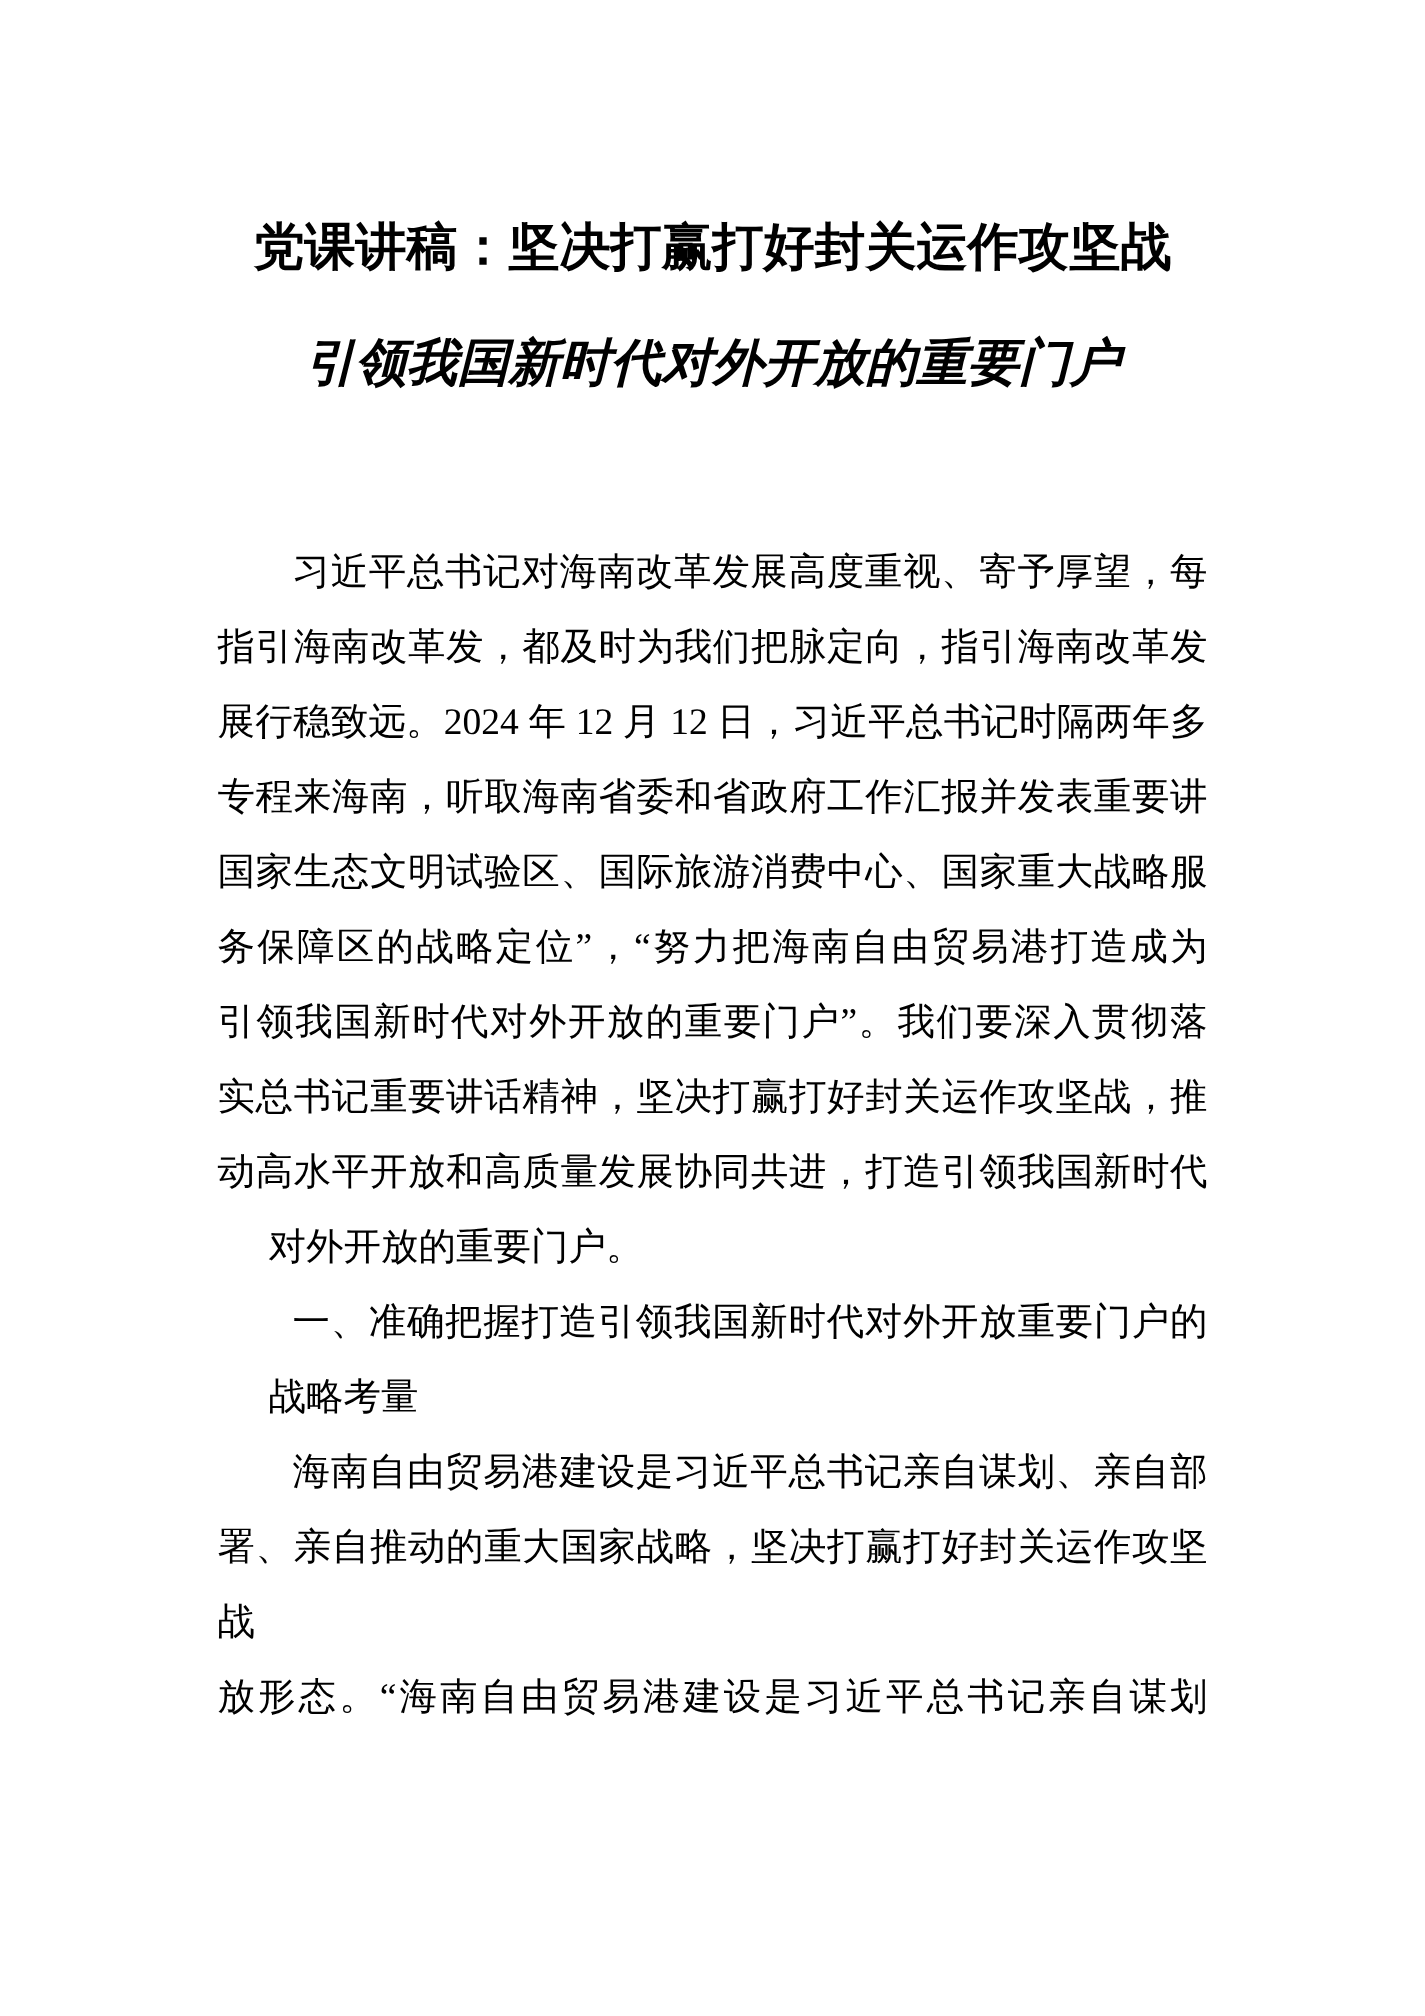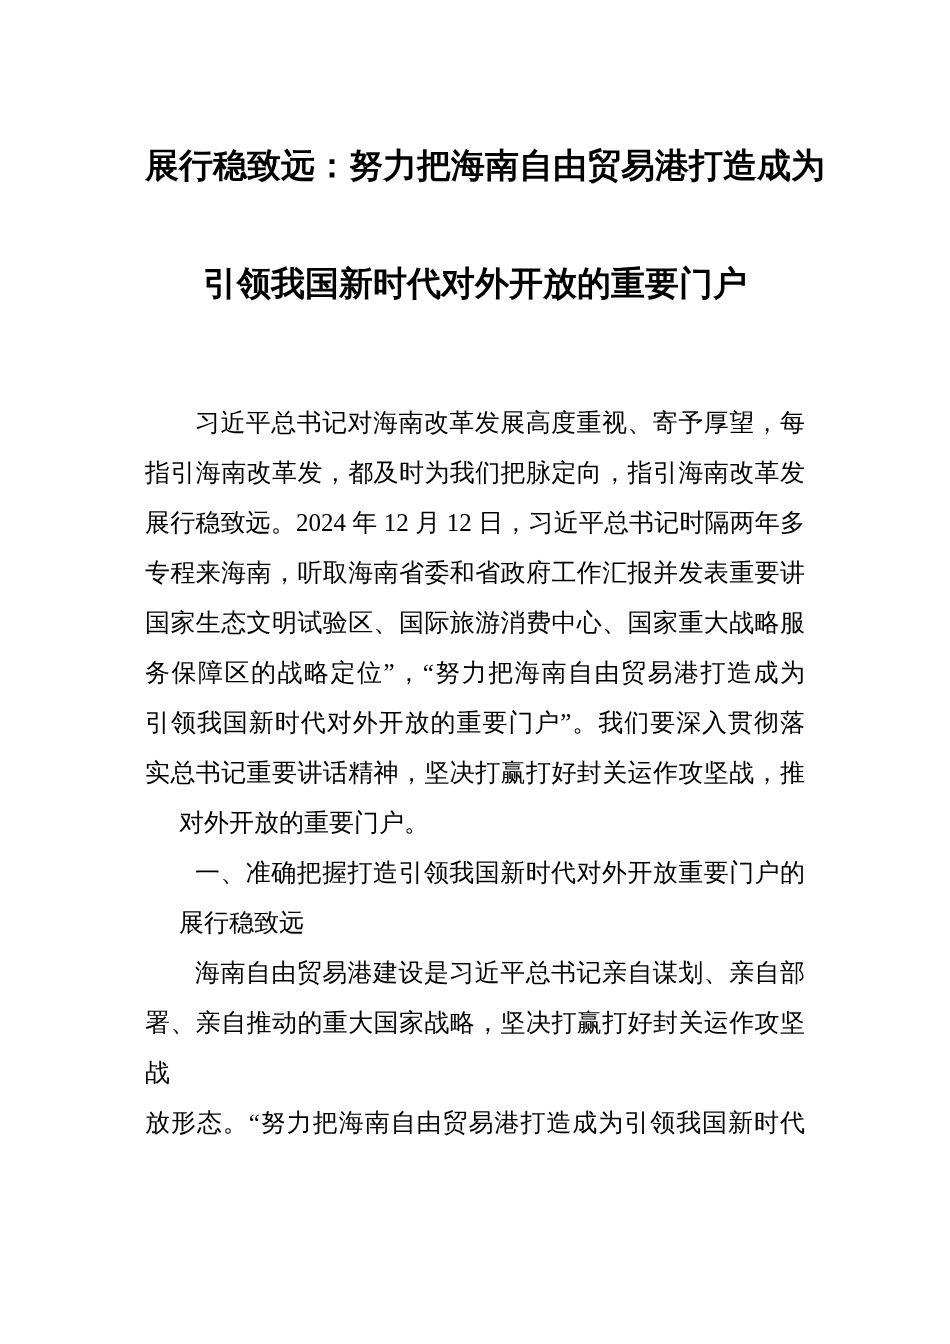--- a/index.html
+++ b/index.html
@@ -28,59 +28,60 @@
     font-size: 34px;
     font-weight: 700;
     text-align: center;
     color: #000000;
   }
   .title-line {
     line-height: 40px;
     white-space: nowrap;
   }
   .title-line-1 { margin-top: 146px; }
-  .title-line-2 { margin-top: 78px; }
+  .title-line-2 { margin-top: 37px; font-style: italic; }
   .doc-body {
     margin-top: 94px;
   }
   .ln {
     font-size: 25px;
     line-height: 50px;
     text-align: justify;
     text-align-last: justify;
     color: #000000;
   }
   .ln.indent { text-indent: 50px; }
   .ln.end { text-align-last: left; margin-left: 34px; }
 </style>
 </head>
 <body>
 
 <div class="page">
   <div class="content">
 
     <h1 class="doc-title">
-      <div class="title-line title-line-1">展行稳致远：努力把海南自由贸易港打造成为</div>
+      <div class="title-line title-line-1">党课讲稿：坚决打赢打好封关运作攻坚战</div>
       <div class="title-line title-line-2">引领我国新时代对外开放的重要门户</div>
     </h1>
 
     <div class="doc-body">
 
       <div class="ln indent">习近平总书记对海南改革发展高度重视、寄予厚望，每</div>
       <div class="ln">指引海南改革发，都及时为我们把脉定向，指引海南改革发</div>
       <div class="ln">展行稳致远。2024 年 12 月 12 日，习近平总书记时隔两年多</div>
       <div class="ln">专程来海南，听取海南省委和省政府工作汇报并发表重要讲</div>
       <div class="ln">国家生态文明试验区、国际旅游消费中心、国家重大战略服</div>
       <div class="ln">务保障区的战略定位”，“努力把海南自由贸易港打造成为</div>
       <div class="ln">引领我国新时代对外开放的重要门户”。我们要深入贯彻落</div>
       <div class="ln">实总书记重要讲话精神，坚决打赢打好封关运作攻坚战，推</div>
+      <div class="ln">动高水平开放和高质量发展协同共进，打造引领我国新时代</div>
       <div class="ln end">对外开放的重要门户。</div>
 
       <div class="ln indent">一、准确把握打造引领我国新时代对外开放重要门户的</div>
-      <div class="ln end">展行稳致远</div>
+      <div class="ln end">战略考量</div>
 
       <div class="ln indent">海南自由贸易港建设是习近平总书记亲自谋划、亲自部</div>
       <div class="ln">署、亲自推动的重大国家战略，坚决打赢打好封关运作攻坚战</div>
-      <div class="ln">放形态。“努力把海南自由贸易港打造成为引领我国新时代</div>
+      <div class="ln">放形态。“海南自由贸易港建设是习近平总书记亲自谋划</div>
 
     </div>
   </div>
 </div>
 
 </body></html>

